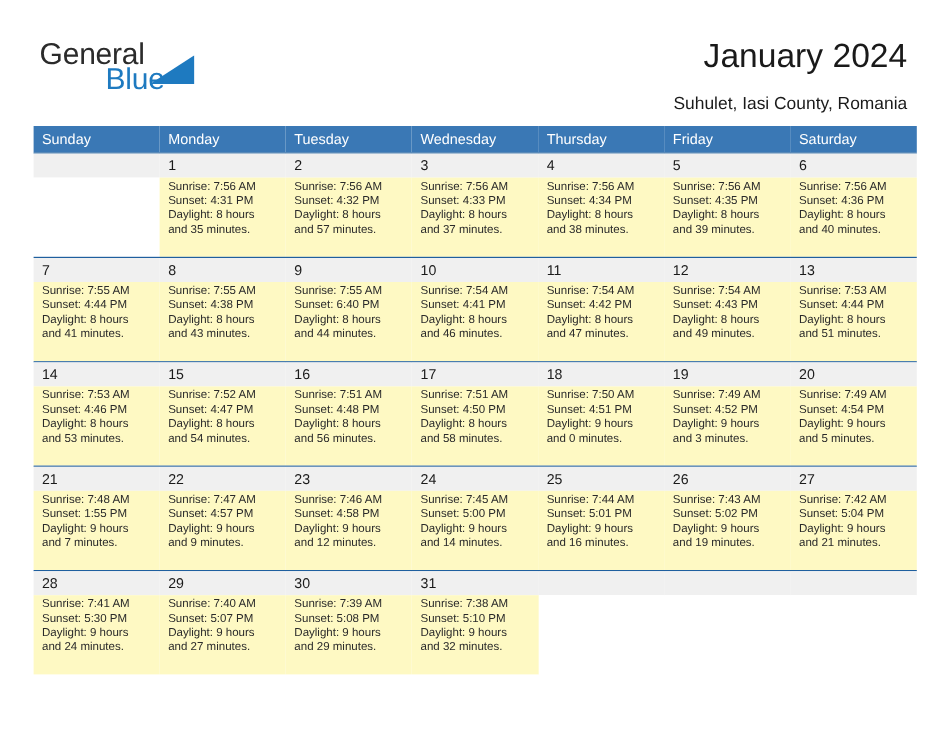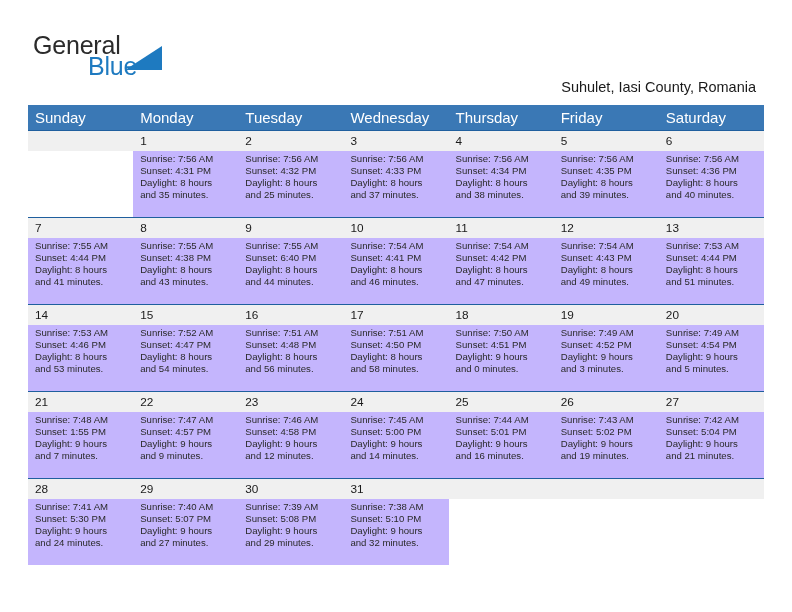--- a/index.html
+++ b/index.html
@@ -93,21 +93,21 @@
     left: 28px;
     top: 105px;
     width: 736px;
     border-collapse: collapse;
     table-layout: fixed;
   }
 
   .cal th {
     background: #3a78b5;
     color: #ffffff;
-    font-size: 15px;
+    font-size: 12px;
     font-weight: normal;
     text-align: left;
     padding: 4px 0 4px 7px;
     height: 12px;
     border: none;
   }
 
   .week-sep td {
     height: 1px;
     padding: 0;
@@ -123,21 +123,21 @@
     padding: 3px 0 3px 7px;
     height: 13px;
     vertical-align: top;
     border: none;
   }
   .daynum-row td.empty {
     background: #f0f0f0;
   }
 
   .info-row td {
-    background: #c4b5fd;
+    background: #fef9c3;
     font-size: 9.6px;
     line-height: 12.1px;
     color: #2a2a2a;
     padding: 2px 4px 8px 7px;
     vertical-align: top;
     border: none;
     height: 56px;
   }
   .info-row td.empty {
     background: #ffffff;
@@ -155,20 +155,21 @@
   <div class="header">
 
     <div class="logo">
       <span class="logo-general">General</span>
       <svg class="logo-tri" viewBox="0 0 37 24">
         <polygon points="0,24 37,24 37,0" fill="#1e7ac0"></polygon>
       </svg>
       <span class="logo-blue">Blue</span>
     </div>
 
+    <div class="title">January 2024</div>
     <div class="subtitle">Suhulet, Iasi County, Romania</div>
   </div>
 
   <table class="cal">
     <colgroup>
       <col style="width:105.14px">
         <col style="width:105.14px">
         <col style="width:105.14px">
       <col style="width:105.14px">
         <col style="width:105.14px">
@@ -204,21 +205,21 @@
           <td>
             <span class="info-line">Sunrise: 7:56 AM</span>
             <span class="info-line">Sunset: 4:31 PM</span>
             <span class="info-line">Daylight: 8 hours</span>
             <span class="info-line">and 35 minutes.</span>
           </td>
           <td>
             <span class="info-line">Sunrise: 7:56 AM</span>
             <span class="info-line">Sunset: 4:32 PM</span>
             <span class="info-line">Daylight: 8 hours</span>
-            <span class="info-line">and 25 minutes.</span>
+            <span class="info-line">and 57 minutes.</span>
           </td>
           <td>
             <span class="info-line">Sunrise: 7:56 AM</span>
             <span class="info-line">Sunset: 4:33 PM</span>
             <span class="info-line">Daylight: 8 hours</span>
             <span class="info-line">and 37 minutes.</span>
           </td>
           <td>
             <span class="info-line">Sunrise: 7:56 AM</span>
             <span class="info-line">Sunset: 4:34 PM</span>

